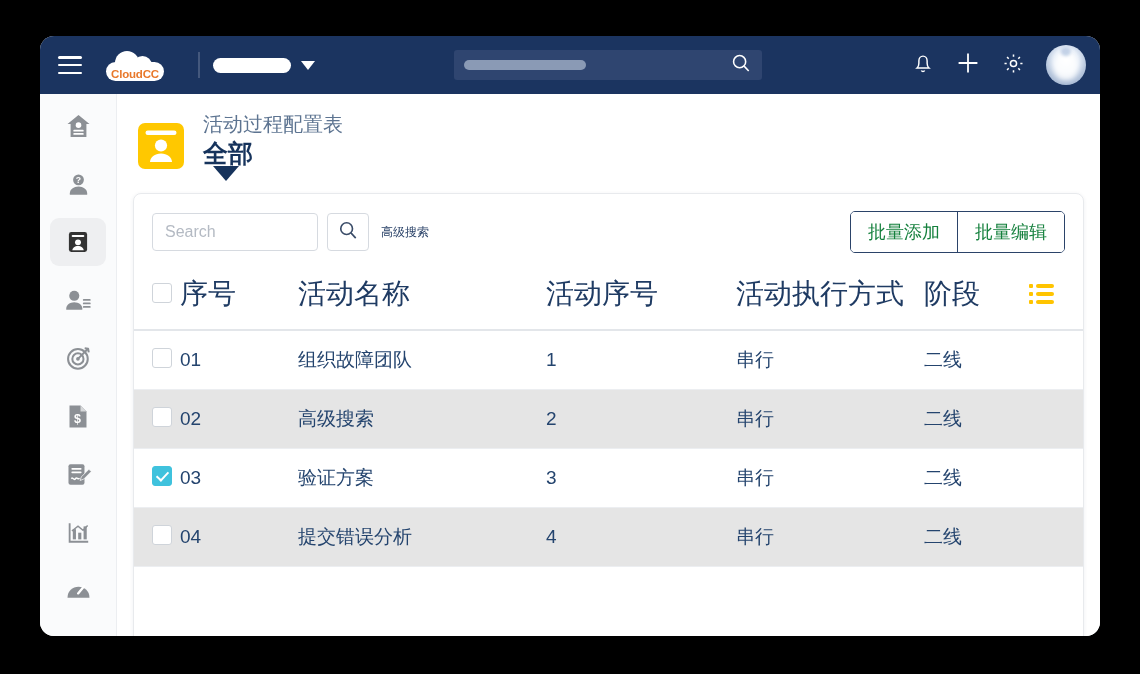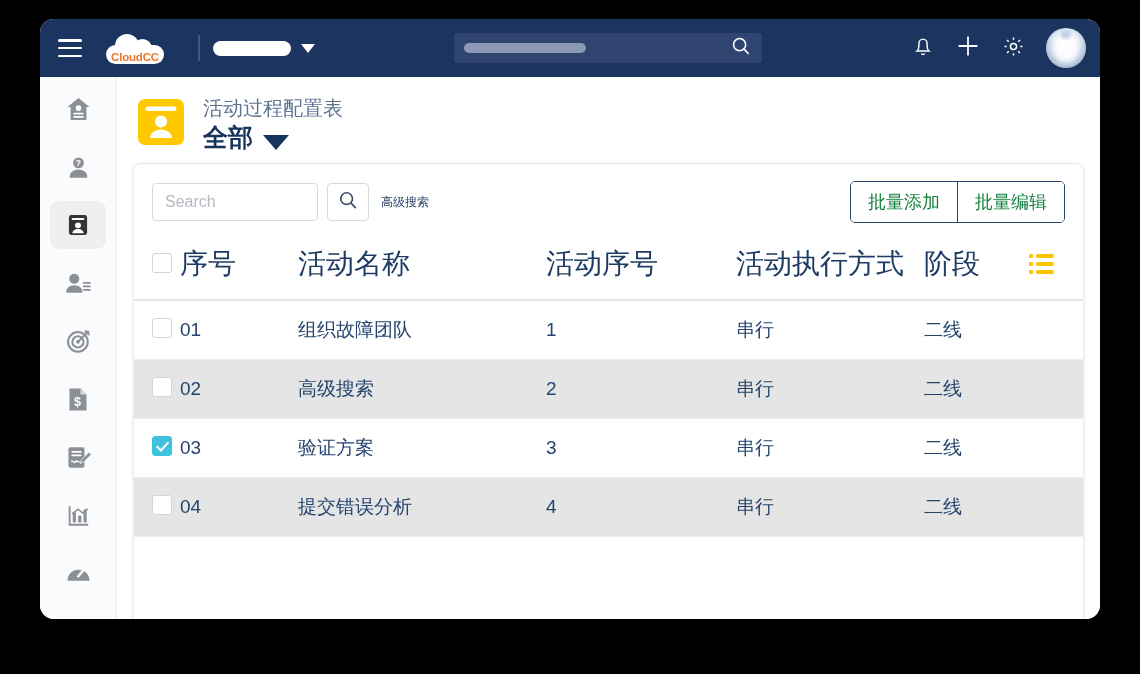--- a/index.html
+++ b/index.html
@@ -6,21 +6,21 @@
   html, body {
     width: 1140px; height: 674px;
     background: #000000;
     font-family: "Liberation Sans", "DejaVu Sans", sans-serif;
     overflow: hidden;
   }
 
   
   #window {
     position: absolute;
-    left: 40px; top: 19px;
+    left: 40px; top: 36px;
     width: 1060px; height: 600px;
     border-radius: 14px;
     overflow: hidden;
     background: #fafbfc;
   }
 
   
   #topbar {
     position: relative;
     height: 58px;
@@ -162,21 +162,21 @@
   .page-head {
     display: flex; align-items: center;
     padding: 4px 0 12px 4px;
   }
   .page-head .bookicon { margin-right: 18px; }
   .page-head .titles { line-height: 1; }
   .page-head .sub {
     font-size: 20px; color: #5d7491; margin-bottom: 7px;
     font-family: "Liberation Sans", "DejaVu Sans", sans-serif;
   }
-  .page-head .main-row { display: flex; align-items: flex-end; }
+  .page-head .main-row { display: flex; align-items: flex-start; flex-direction: column; }
   .page-head .main {
     font-size: 25px; color: #16335c; font-weight: bold;
   }
   .page-head .tri {
     margin-left: 10px;
     width: 0; height: 0;
     border-left: 13px solid transparent;
     border-right: 13px solid transparent;
     border-top: 15px solid #16335c;
     cursor: pointer;

